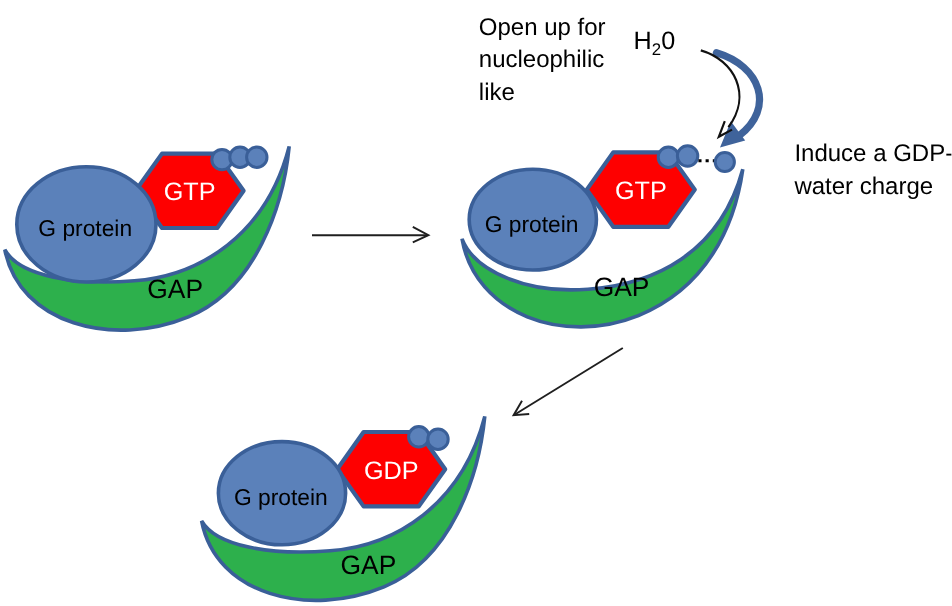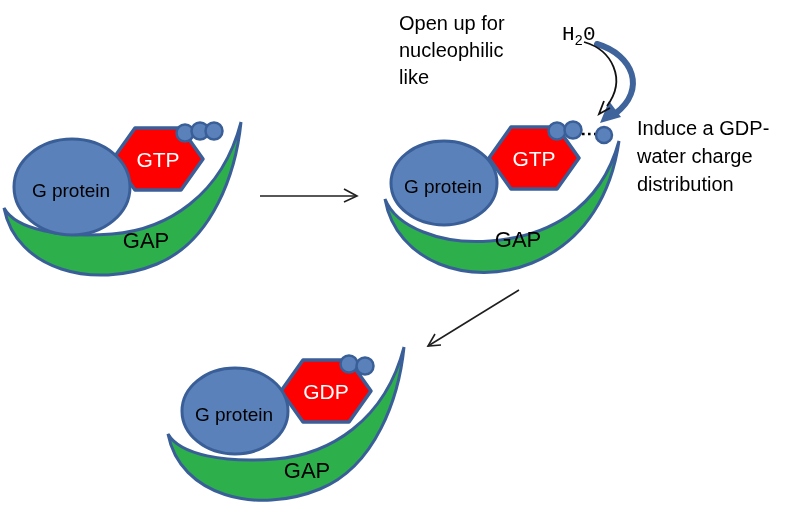--- a/index.html
+++ b/index.html
@@ -3,21 +3,21 @@
 <meta charset="utf-8">
 <style>
   html,body{margin:0;padding:0;background:#ffffff;}
   body{width:793px;height:505px;font-family:"Liberation Sans",sans-serif;}
   .canvas{position:relative;width:793px;height:505px;overflow:hidden;background:#fff;}
   .canvas svg{position:absolute;left:0;top:0;}
   .note{position:absolute;color:#000;font-size:20px;line-height:27px;white-space:nowrap;}
   .note div{white-space:nowrap;}
   .water{font-size:21px;}
   .water sub{font-size:14px;}
-  .induce{line-height:28px;}
+  .induce{line-height:28px;margin-left:25px;}
   .crescent{fill:#2db04c;stroke:#3a5f98;stroke-width:3;}
   .blob{fill:#5b81ba;stroke:#3a5f98;stroke-width:3;}
   .hex{fill:#fe0000;stroke:#3a5f98;stroke-width:3.5;stroke-linejoin:round;}
   .phos{fill:#5b81ba;stroke:#3a5f98;stroke-width:2.5;}
   .lbl-dark{fill:#000;font-size:19px;text-anchor:middle;}
   .lbl-light{fill:#fff;font-size:21px;text-anchor:middle;}
   .lbl-gap{fill:#000;font-size:22px;text-anchor:middle;}
   .thin-arrow{stroke:#1f1f1f;stroke-width:1.6;fill:none;}
   .blue-curve{stroke:#3f639b;stroke-width:6;fill:none;stroke-linecap:round;}
   .black-curve{stroke:#111;stroke-width:1.8;fill:none;}
@@ -82,22 +82,21 @@
       <text class="lbl-gap" x="307" y="478">GAP</text>
     </g>
   </svg>
 
   <div class="note" style="left:399px;top:10px;">
     <div>Open up for</div>
     <div>nucleophilic</div>
     <div>like</div>
   </div>
 
-  <div class="note water" style="left:562px;top:21px;font-family:Liberation Mono, monospace;">
+  <div class="note water" style="left:528px;top:21px;">
     <span>H</span><sub>2</sub><span>0</span>
   </div>
 
   <div class="note induce" style="left:637px;top:114px;">
     <div>Induce a GDP-</div>
     <div>water charge</div>
-    <div>distribution</div>
   </div>
 </div>
 
 </body></html>

